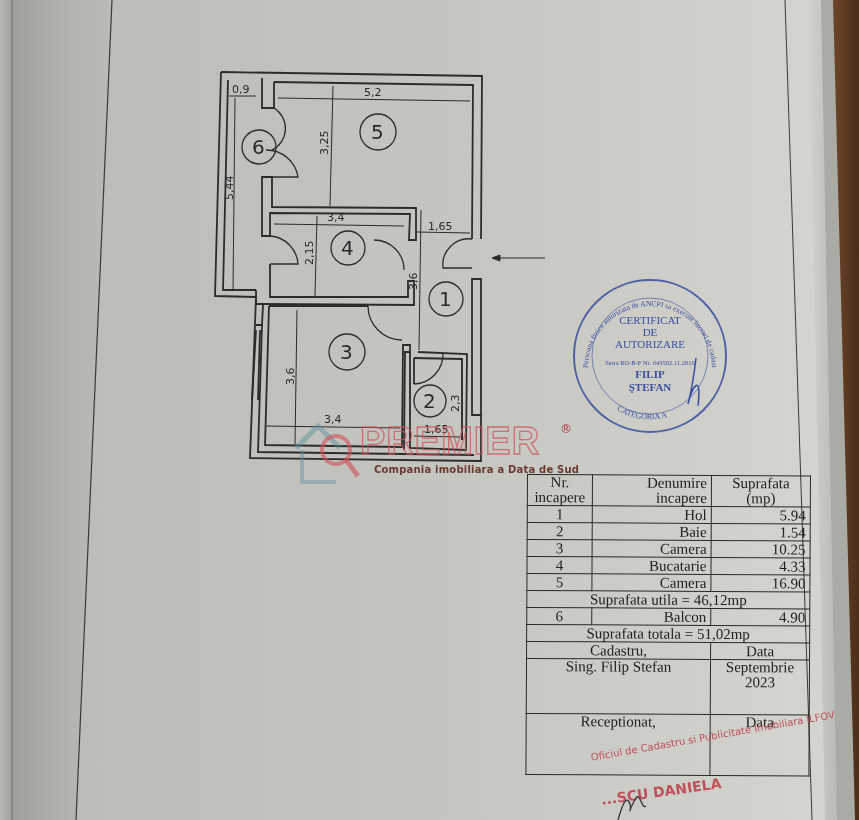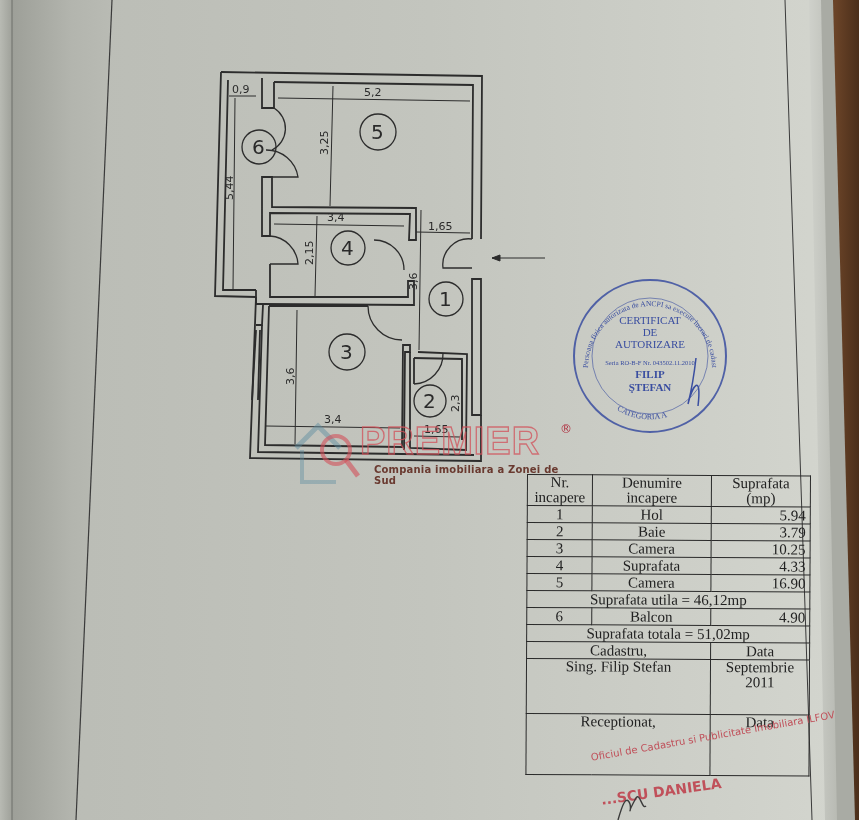--- a/index.html
+++ b/index.html
@@ -64,21 +64,21 @@
 
   table.inv {
     position:absolute; left:527px; top:474px; border-collapse:collapse;
     font-family:"Liberation Serif", serif; color:#222; font-size:15px;
     transform:rotate(0.3deg); transform-origin:0 0;
   }
   table.inv td {
     border:1.4px solid #2a2a2a; padding:0 4px; line-height:15px; height:16px;
   }
   .c1 { width:56px; text-align:center; }
-  .c2 { width:110px; text-align:center; }
+  .c2 { width:110px; text-align:right; }
   .c3 { width:90px; text-align:right;font-family:Liberation Serif, serif; }
   .hdr td { height:38px; text-align:center; line-height:16px;margin-left:10px; }
   .merged { text-align:center; }
   .tall { height:54px !important; vertical-align:top;margin-left:43px; }
   .rec { height:60px !important; vertical-align:top;margin-top:8px; }
 
   .red-stamp {
     position:absolute; left:590px; top:752px; font-family:"DejaVu Sans", sans-serif;
     font-size:10px; color:#c0505a; transform:rotate(-10deg); transform-origin:0 0;
   }
@@ -192,21 +192,21 @@
 
 <div class="watermark">
   <svg width="70" height="70" style="position:absolute;left:0;top:0;">
     <path d="M4 28 L26 6 L48 28" stroke="rgba(90,140,160,0.45)" stroke-width="5" fill="none"></path>
     <path d="M10 30 L10 62 L44 62" stroke="rgba(90,140,160,0.4)" stroke-width="4" fill="none"></path>
     <circle cx="44" cy="30" r="14" stroke="rgba(210,80,90,0.6)" stroke-width="4" fill="none"></circle>
     <line x1="54" y1="40" x2="66" y2="56" stroke="rgba(210,80,90,0.6)" stroke-width="5"></line>
   </svg>
   <div class="wm-text">PREMIER</div>
   <div class="wm-reg">®</div>
-  <div class="wm-tag">Compania imobiliara a Zonei de Sud</div>
+  <div class="wm-tag">Compania imobiliara a Data de Sud</div>
 </div>
 
 <svg class="stamp" viewBox="0 0 160 160">
   <defs>
     <path id="ringTop" d="M18 92 A62 62 0 1 1 142 92"></path>
     <path id="ringBot" d="M30 118 A62 62 0 0 0 130 118"></path>
   </defs>
   <circle cx="80" cy="80" r="76" stroke="#3a4ea0" stroke-width="2" fill="none" opacity="0.85"></circle>
   <circle cx="80" cy="80" r="58" stroke="#3a4ea0" stroke-width="1" fill="none" opacity="0.6"></circle>
   <text class="stamp-text" font-size="7.5">
@@ -221,41 +221,41 @@
   <text class="stamp-text" x="80" y="89" font-size="6.5" text-anchor="middle">Seria RO-B-F Nr. 043502.11.2010</text>
   <text class="stamp-text" x="80" y="102" font-size="11" font-weight="bold" text-anchor="middle">FILIP</text>
   <text class="stamp-text" x="80" y="115" font-size="11" font-weight="bold" text-anchor="middle">ŞTEFAN</text>
   <path d="M126 82 C124 100 120 120 118 128 C122 110 132 96 128 130" stroke="#3a4ea0" stroke-width="1.5" fill="none"></path>
 </svg>
 
 <table class="inv">
   <tbody>
       <tr class="hdr">
     <td class="c1">Nr. incapere</td>
-    <td class="c2" style="text-align:center">Denumire incapere</td>
+    <td class="c2" style="text-align:right">Denumire incapere</td>
     <td class="c3" style="text-align:center">Suprafata (mp)</td>
   </tr>
   <tr>
     <td class="c1">1</td>
     <td class="c2">Hol</td>
     <td class="c3">5.94</td>
   </tr>
   <tr>
     <td class="c1">2</td>
     <td class="c2">Baie</td>
-    <td class="c3">3.79</td>
+    <td class="c3">1.54</td>
   </tr>
   <tr>
     <td class="c1">3</td>
     <td class="c2">Camera</td>
     <td class="c3">10.25</td>
   </tr>
   <tr>
     <td class="c1">4</td>
-    <td class="c2">Suprafata</td>
+    <td class="c2">Bucatarie</td>
     <td class="c3">4.33</td>
   </tr>
   <tr>
     <td class="c1">5</td>
     <td class="c2">Camera</td>
     <td class="c3">16.90</td>
   </tr>
   <tr>
     <td colspan="3" class="merged">Suprafata utila = 46,12mp</td>
   </tr>
@@ -266,21 +266,21 @@
   </tr>
   <tr>
     <td colspan="3" class="merged">Suprafata totala = 51,02mp</td>
   </tr>
   <tr>
     <td colspan="2" class="merged">Cadastru,</td>
     <td class="merged">Data</td>
   </tr>
   <tr>
     <td colspan="2" class="merged tall">Sing. Filip  Stefan</td>
-    <td class="merged tall">Septembrie 2011</td>
+    <td class="merged tall">Septembrie 2023</td>
   </tr>
   <tr>
     <td colspan="2" class="merged rec">Receptionat,</td>
     <td class="merged rec">Data</td>
   </tr>
 </tbody>
   </table>
 
 <div class="red-stamp">Oficiul de Cadastru si Publicitate Imobiliara ILFOV</div>
 <div class="red-name">...SCU DANIELA</div>

